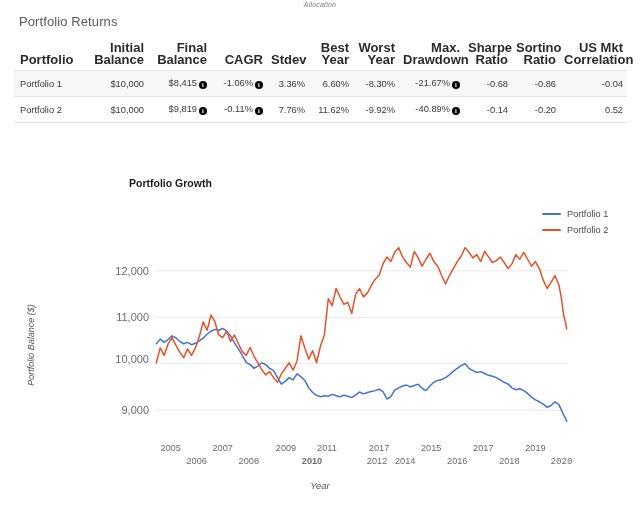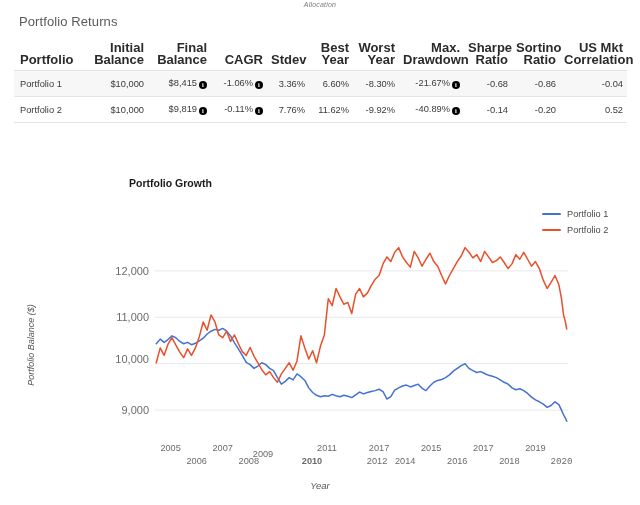--- a/index.html
+++ b/index.html
@@ -309,21 +309,21 @@
       <div class="ytick" style="top: 254.143px;">9,000</div>
       <div class="ytick" style="top: 203px;">10,000</div>
       <div class="ytick" style="top: 161.286px;">11,000</div>
       <div class="ytick" style="top: 114.857px;">12,000</div>
     </div>
   <div id="xtick-layer">
       <div class="xtick" style="left: 153.634px; top: 293px;">2005</div>
       <div class="xtick" style="left: 179.691px; top: 306px;">2006</div>
       <div class="xtick" style="left: 205.748px; top: 293px;">2007</div>
       <div class="xtick" style="left: 231.804px; top: 306px;">2008</div>
-      <div class="xtick" style="left: 246px; top: 293px; margin-top: 6px;">2009</div>
+      <div class="xtick" style="left: 269px; top: 293px;">2009</div>
       <div class="xtick" style="left: 295px; top: 306px; font-weight: bold;">2010</div>
       <div class="xtick" style="left: 309.975px; top: 293px;">2011</div>
       <div class="xtick" style="left: 336.032px; top: 306px; margin-left: 24px;">2012</div>
       <div class="xtick" style="left: 362.088px; top: 293px;">2017</div>
       <div class="xtick" style="left: 388.145px; top: 306px;">2014</div>
       <div class="xtick" style="left: 414.202px; top: 293px;">2015</div>
       <div class="xtick" style="left: 440.259px; top: 306px;">2016</div>
       <div class="xtick" style="left: 466.315px; top: 293px;">2017</div>
       <div class="xtick" style="left: 492.372px; top: 306px;">2018</div>
       <div class="xtick" style="left: 518.429px; top: 293px;">2019</div>

